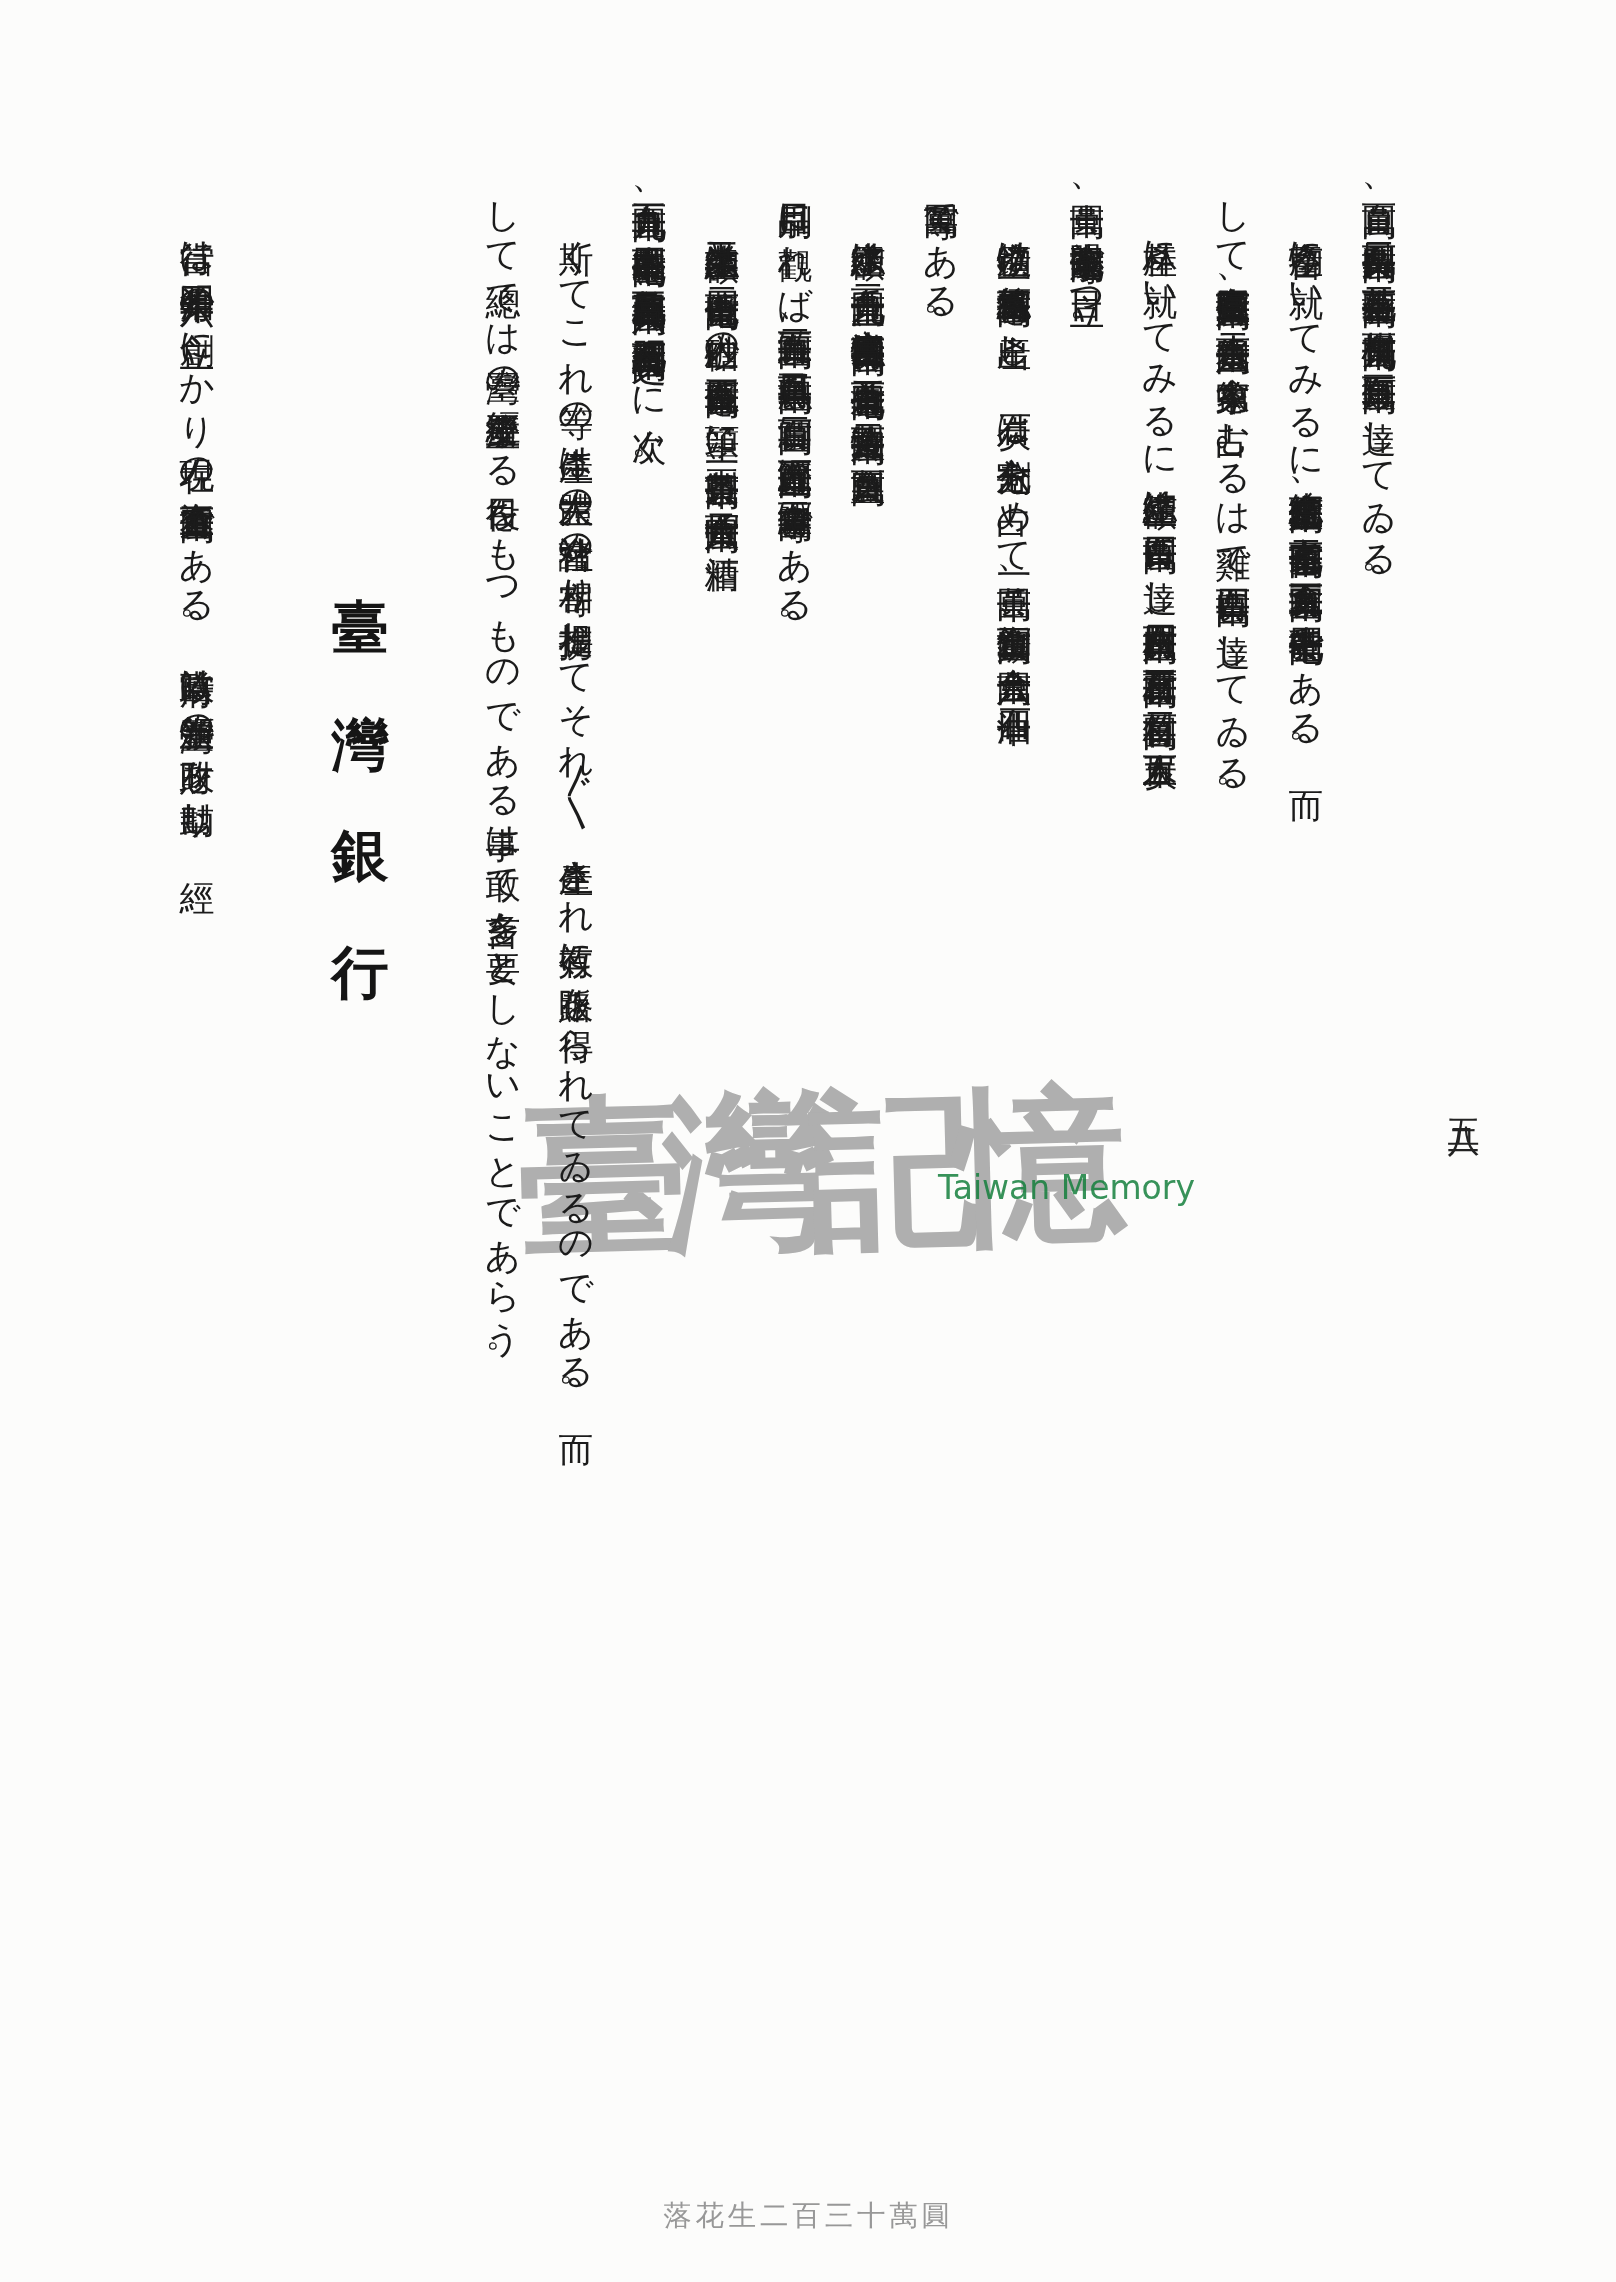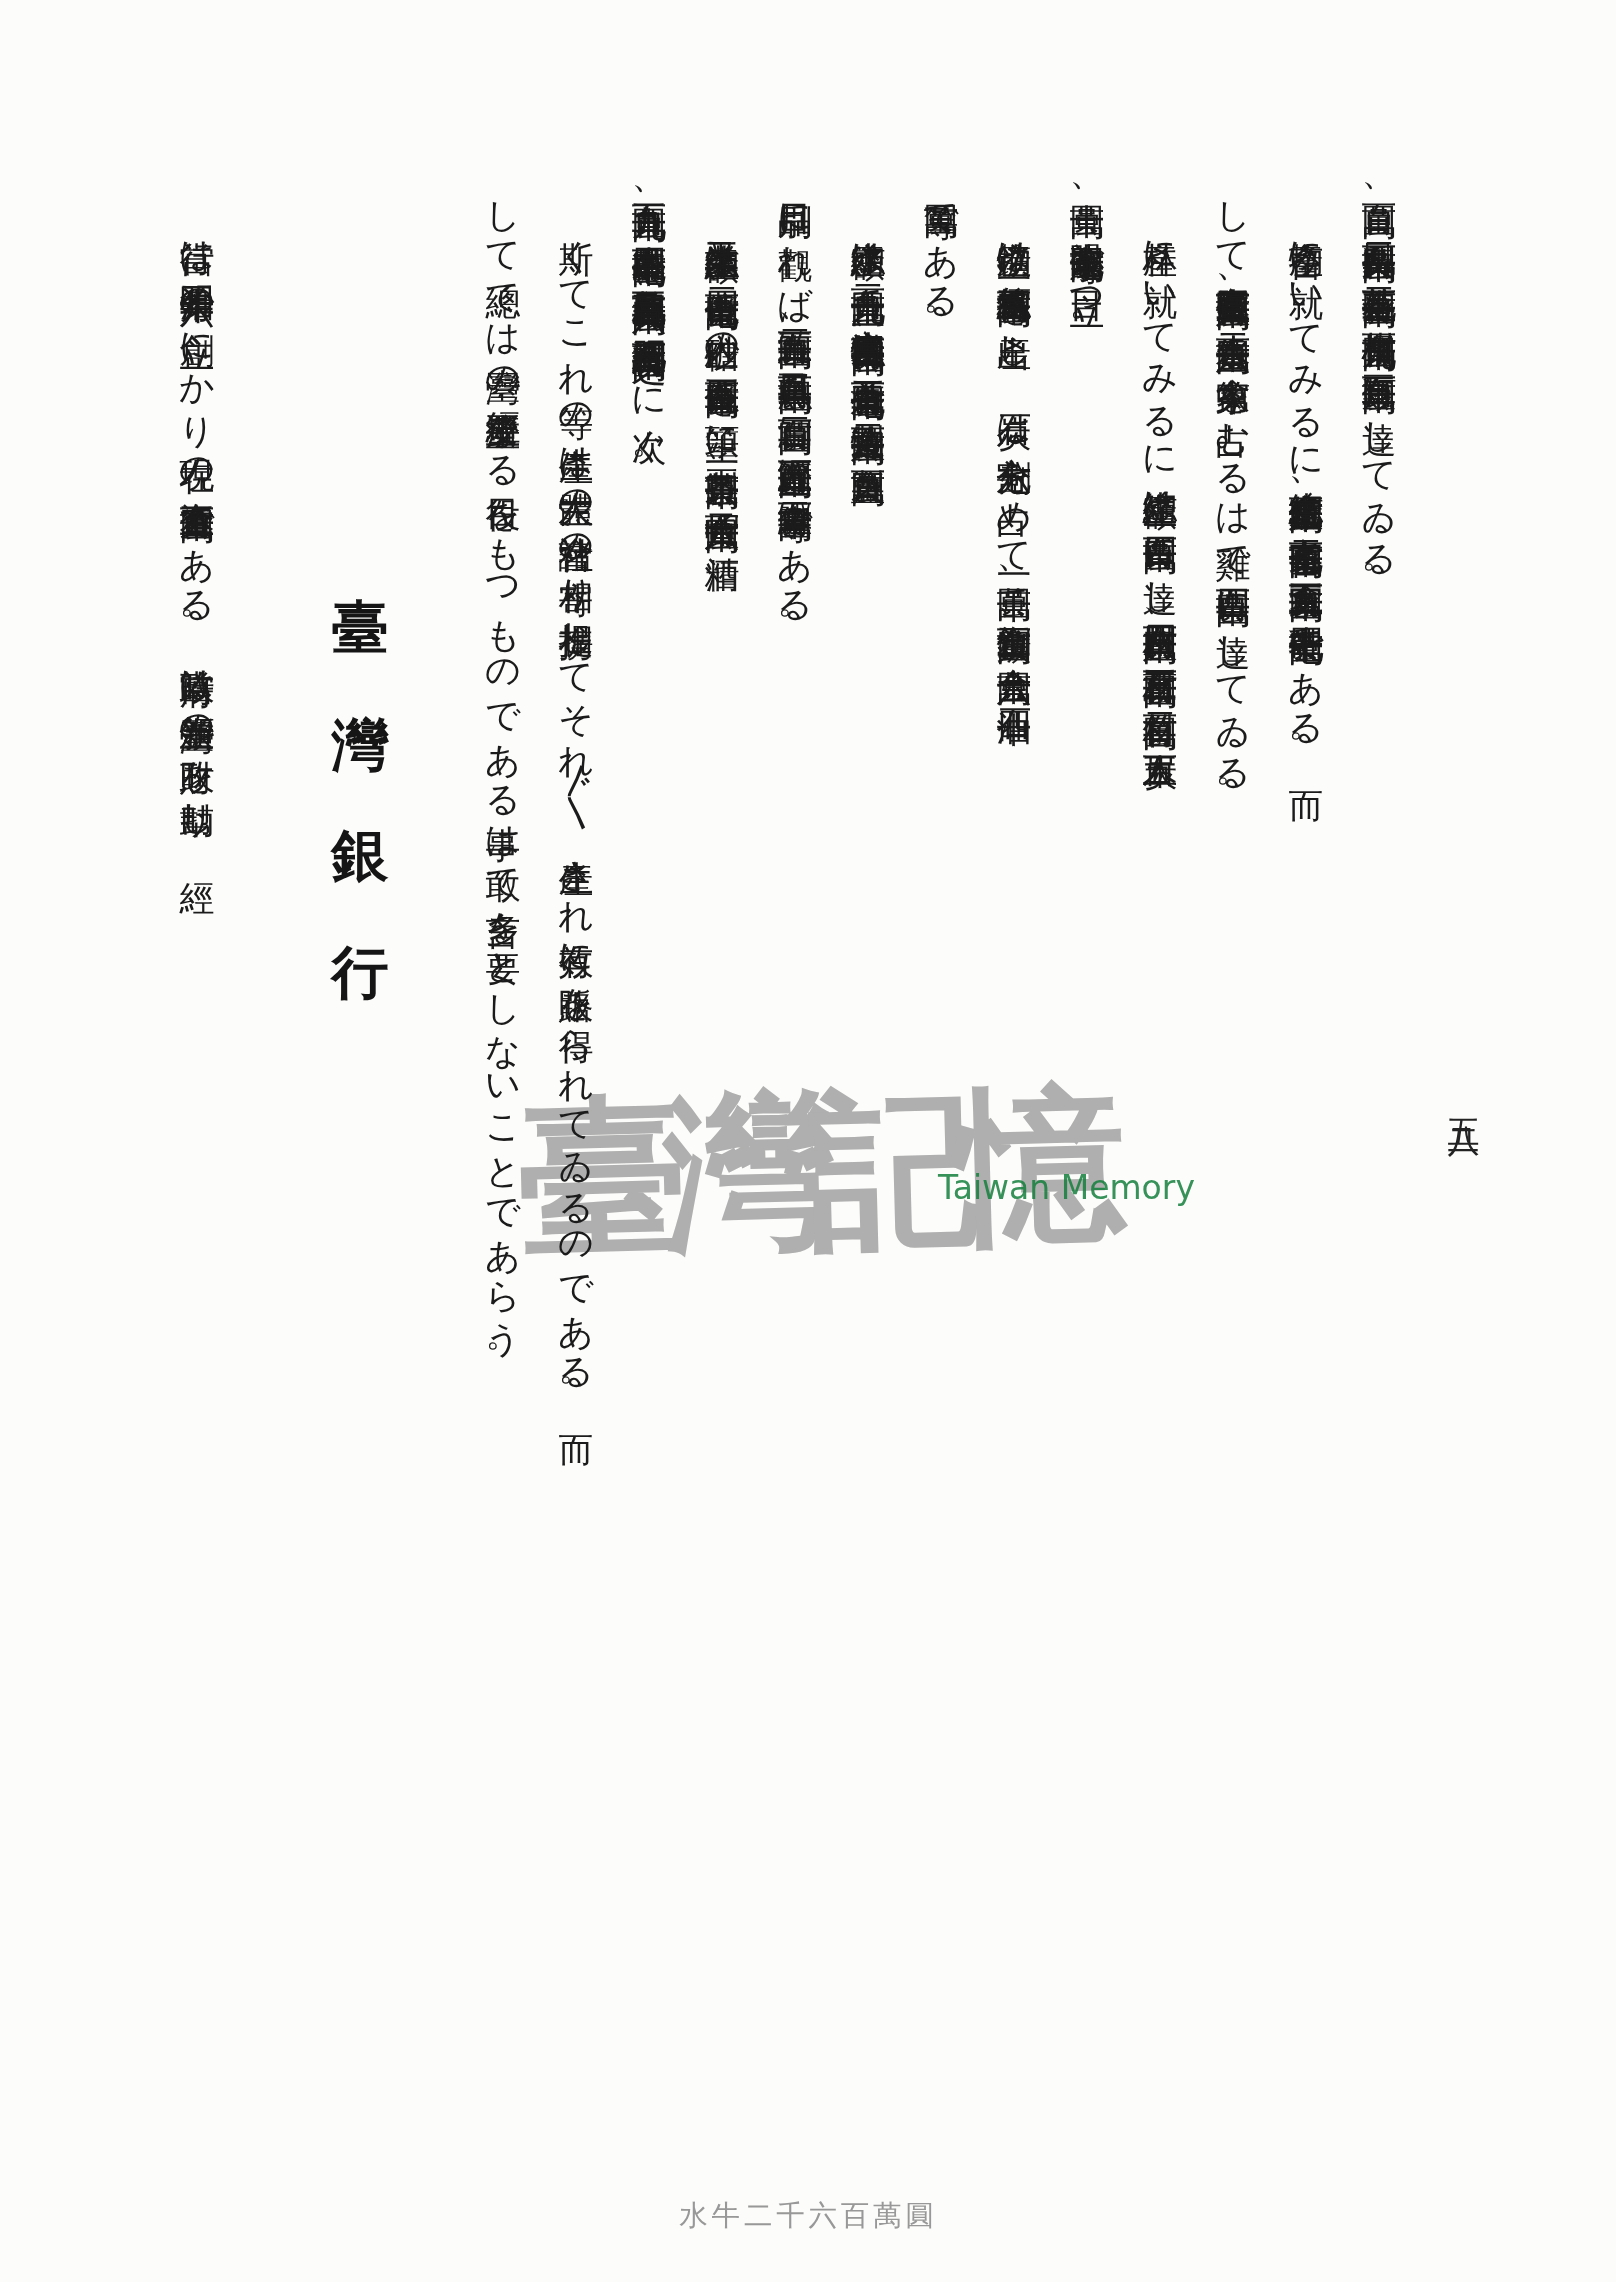--- a/index.html
+++ b/index.html
@@ -88,21 +88,21 @@
     white-space:nowrap;
   }
 </style>
 </head>
 <body>
 
 <div class="page">
 
   <div class="wm-zh">臺灣記憶</div>
   <div class="wm-en">Taiwan Memory</div>
-  <div class="wm-footer">水牛二千六百萬圓</div>
+  <div class="wm-footer">落花生二百三十萬圓</div>
 
   <div class="pagenum">五八二</div>
 
   <div class="textarea">
     <div class="col">百萬圓、鳳梨二百四十萬圓、落花生二百三十萬圓、柑橘百九十萬圓、豆類百三十萬圓に達してゐる。</div>
       <div class="col indent">畜產物に就いてみるに總生產額七千八百萬圓、內家畜七千二百萬圓、家禽五百五十萬圓、牛乳四十七萬圓である。而</div>
       <div class="col">して家畜生產中豚三千八百萬圓、水牛二千六百萬圓、家禽中第一を占むるは雞で四百二十萬圓に達してゐる。</div>
       <div class="col indent">林產に就いてみるに總生產額は一千四百萬圓に達し用材四百八十萬圓、薪材三百三十萬圓、竹材二百萬圓、木炭百五</div>
       <div class="col">十萬圓、龍眼肉七十萬圓等が目立つ。</div>
       <div class="col indent">鑛產物は總價格一千五百萬圓を產出し、石炭は六割七分を占めて一千萬圓、金銅鑛三百萬圓、金六十萬圓、石油四十</div>

